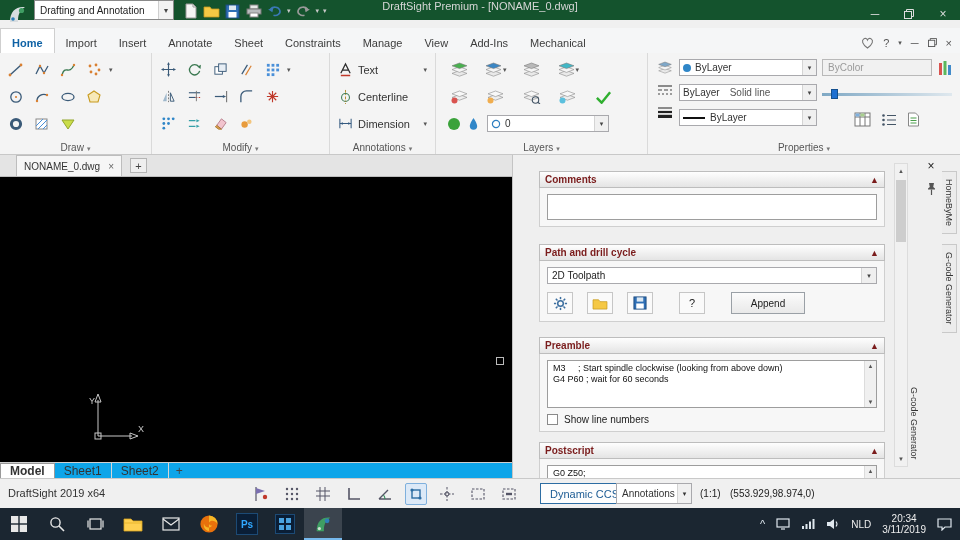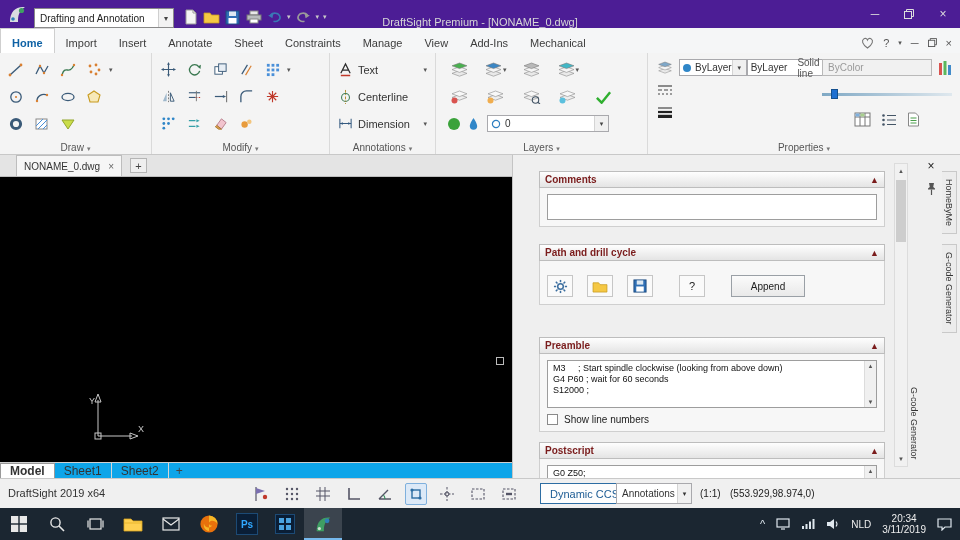--- a/index.html
+++ b/index.html
@@ -1,20 +1,20 @@
 <!DOCTYPE html>
 <html><head>
 <meta charset="utf-8">
 <style>
 *{box-sizing:border-box;margin:0;padding:0}
 body{position:relative;width:960px;height:540px;overflow:hidden;background:#f0f0f0;
  font-family:"Liberation Sans","DejaVu Sans",sans-serif;font-size:11px;color:#222}
 svg{display:block}
 
-#titlebar{position:absolute;left:0;top:0;width:960px;height:28px;background:#4c1d95;display:flex;align-items:flex-end;color:#e3e3e3}
+#titlebar{position:absolute;left:0;top:0;width:960px;height:20px;background:#14532d;display:flex;align-items:flex-start;color:#e3e3e3}
 #logo{width:34px;height:28px;display:flex;align-items:center;justify-content:center}
 .wscombo{height:20px;width:140px;background:#fff;border:1px solid #8a8a8a;color:#222;display:flex;align-items:center;font-size:10px;padding-left:5px}
 .wscombo .arr{margin-left:auto;width:15px;height:100%;display:flex;align-items:center;justify-content:center;color:#444;font-size:8px;border-left:1px solid #cfcfcf;background:#f2f2f2}
 .qat{display:flex;align-items:center;margin-left:6px;z-index:2}
 .qbtn{width:21px;height:22px;display:flex;align-items:center;justify-content:center}
 .qarr{font-size:7px;color:#c9c9c9;margin:0 2px}
 #wtitle{position:absolute;left:0;right:0;text-align:center;font-size:11px;color:#d6d6d6;pointer-events:none}
 .wbtns{margin-left:auto;display:flex;height:28px;z-index:2}
 .wbtn{width:34px;display:flex;align-items:center;justify-content:center;color:#ddd;font-size:12px}
 
@@ -32,21 +32,21 @@
 .sarr{font-size:7px;color:#555}
 
 .arow{display:flex;align-items:center;gap:5px;height:27px;padding:0 3px;font-size:11px;color:#333}
 
 .combo{height:17px;background:#fff;border:1px solid #a9a9ad;display:flex;align-items:center;font-size:10px;color:#333;padding-left:3px}
 .combo .ca{margin-left:auto;align-self:stretch;width:14px;display:flex;align-items:center;justify-content:center;background:#f0f0f0;border-left:1px solid #d4d4d4;font-size:7px;color:#444}
 .dotblue{width:8px;height:8px;border-radius:50%;background:#2f86c8;margin-right:4px}
 .linesample{width:22px;height:2px;background:#111;margin-right:5px}
 .pwrap{display:flex;gap:5px}
 .pcol-icons{display:flex;flex-direction:column;gap:10px;padding-top:5px;width:18px;align-items:center}
-.pcol-combos{width:138px;display:flex;flex-direction:row;padding-top:3px}
+.pcol-combos{width:138px;display:flex;flex-direction:column;gap:8px;padding-top:3px}
 .pcol-right{width:130px;display:flex;flex-direction:column;gap:11px;padding-top:3px;}
 .bycolor{height:17px;border:1px solid #b9b9b9;background:#f1f1f1;color:#9a9a9a;font-size:10px;display:flex;align-items:center;padding-left:5px;flex:1}
 .gslider{height:14px;display:flex;align-items:center;position:relative}
 .gslider .track{height:3px;background:linear-gradient(to right,#7fa8c4,#dfe8ee);flex:1}
 .gslider .handle{position:absolute;left:9px;width:7px;height:10px;background:#1d6fd1;border:1px solid #14508f}
 
 #doctabs{position:absolute;left:0;top:155px;width:512px;height:22px;background:#e4e4e4;border-bottom:1px solid #bdbdbd;display:flex;align-items:flex-end}
 .dtab{height:21px;background:#f6f6f6;border:1px solid #bdbdbd;border-bottom:none;display:flex;align-items:center;gap:8px;padding:0 7px;font-size:10px;color:#333;margin-left:16px}
 .dtab .x{color:#666;font-size:10px}
 .newtab{width:17px;height:15px;border:1px solid #b5b5b5;background:#efefef;display:flex;align-items:center;justify-content:center;margin:0 0 3px 8px;font-size:11px;color:#444}
@@ -654,20 +654,24 @@
       <div class="cm-input"></div>
     </div>
   </div>
 
   <div class="sec" style="top:89px">
     <div class="sec-h">
       <span>Path and drill cycle</span>
       <span class="tri">▲</span>
     </div>
     <div class="sec-b">
+      <div class="tp-combo">
+        <span>2D Toolpath</span>
+        <span class="ca">▾</span>
+      </div>
       <div class="pbtns">
         <div class="pbtn">
             <svg width="15" height="15" viewBox="0 0 16 16">
               <circle cx="8" cy="8" r="3" fill="none" stroke="#3c6e9f" stroke-width="1.6"></circle>
               <g stroke="#3c6e9f" stroke-width="1.6">
                 <path d="M8 1 V3.4"></path>
                 <path d="M8 12.6 V15"></path>
                 <path d="M1 8 H3.4"></path>
                 <path d="M12.6 8 H15"></path>
                 <path d="M3 3 L4.8 4.8"></path>
@@ -701,21 +705,20 @@
 
   <div class="sec" style="top:182px">
     <div class="sec-h">
       <span>Preamble</span>
       <span class="tri">▲</span>
     </div>
     <div class="sec-b">
       <div class="codebox">
         <div class="code-line">M3     ; Start spindle clockwise (looking from above down)</div>
         <div class="code-line">G4 P60 ; wait for 60 seconds</div>
-        <div class="code-line">S12000 ;</div>
         <div class="codesb">
           <span>▲</span>
           <span>▼</span>
         </div>
       </div>
       <div class="chkrow">
         <span class="chk"></span>
         <span>Show line numbers</span>
       </div>
     </div>

